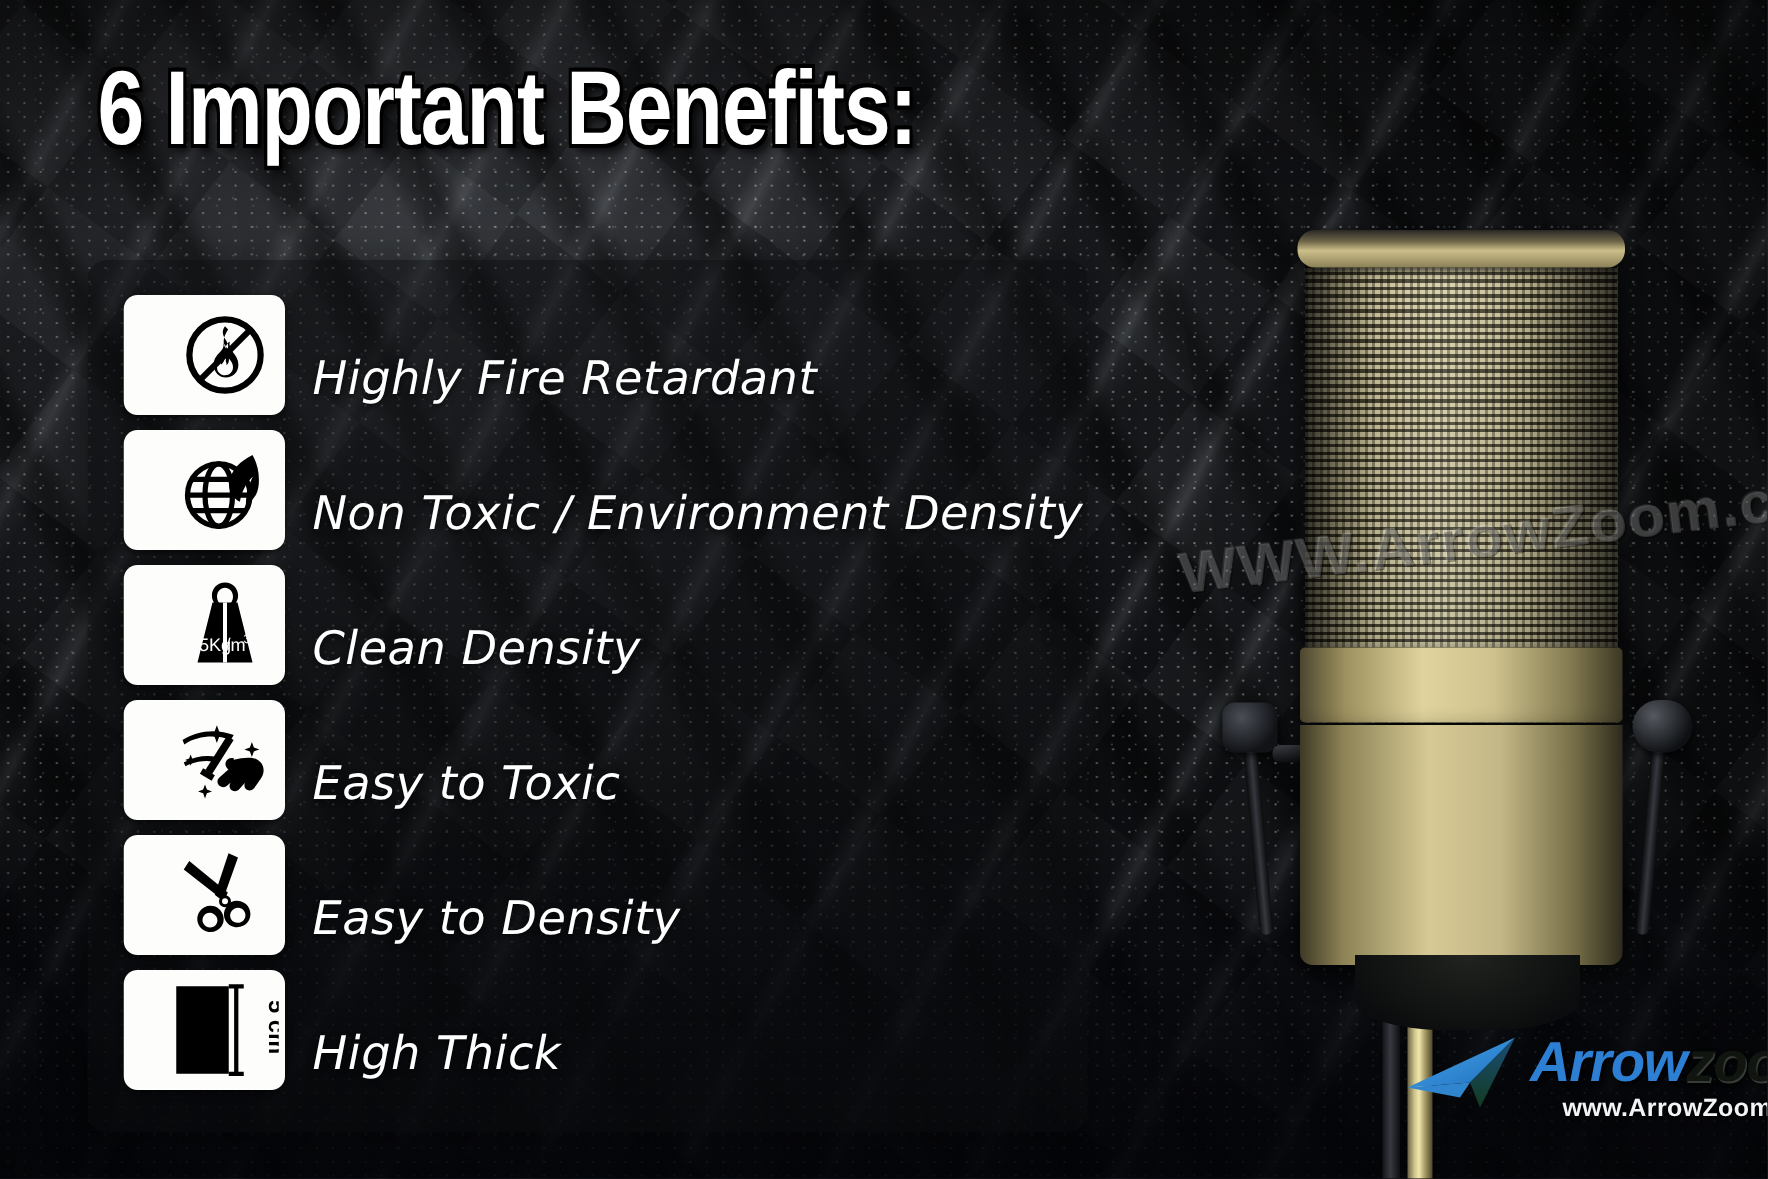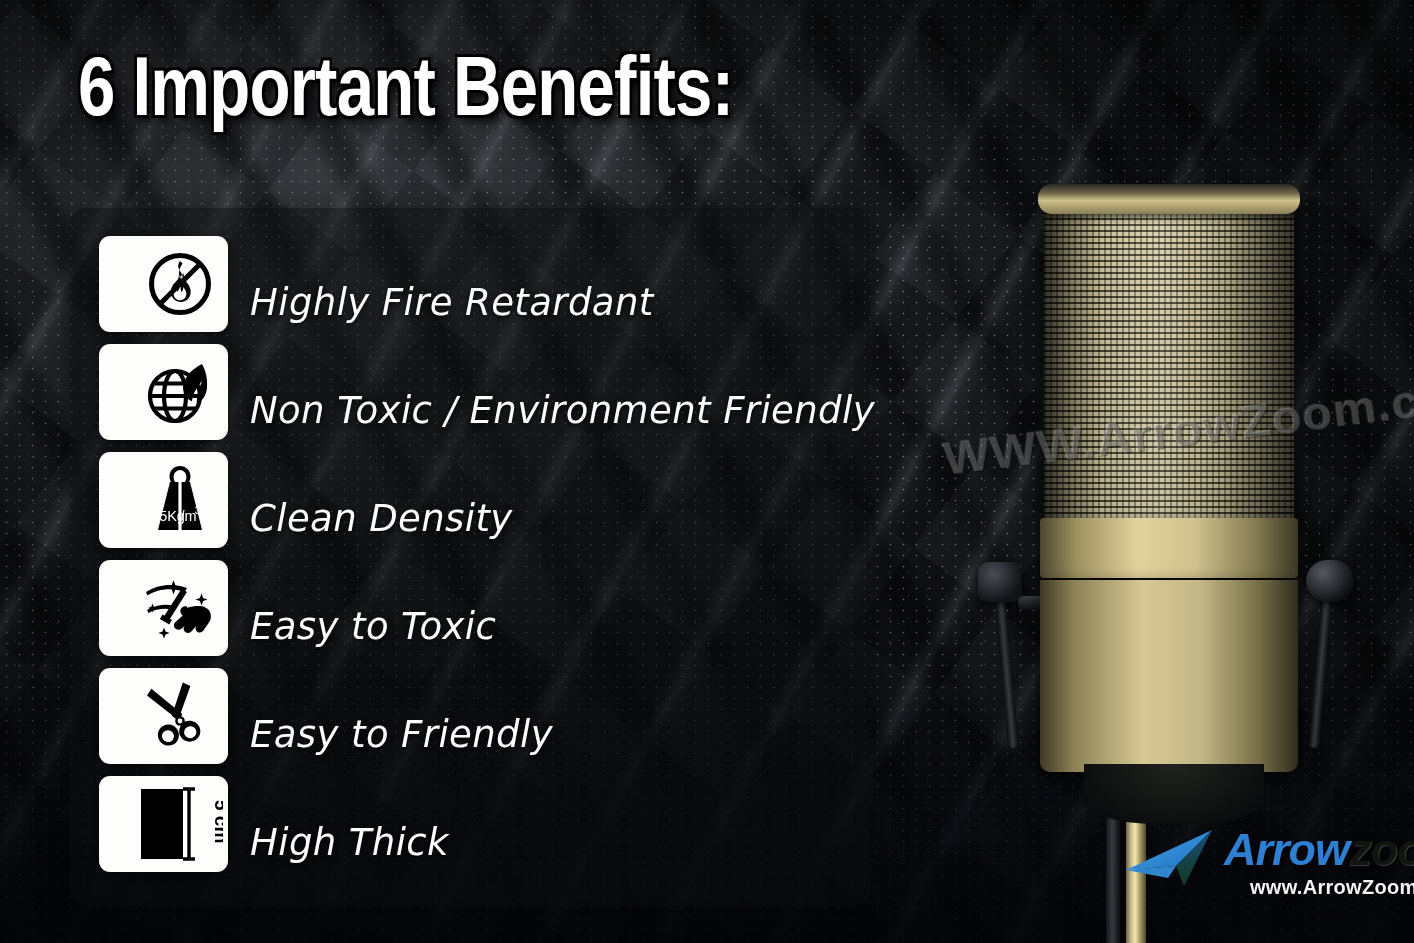--- a/index.html
+++ b/index.html
@@ -334,21 +334,21 @@
           <g fill="none" stroke="#000" stroke-width="4.2">
             <circle cx="36" cy="45" r="25"></circle>
             <ellipse cx="36" cy="45" rx="11" ry="25"></ellipse>
             <line x1="11" y1="45" x2="61" y2="45"></line>
             <path d="M14.6 32.5h42.8"></path>
             <path d="M14.6 57.5h42.8"></path>
           </g>
           <path d="M63 13c-10 5-17 12-18.5 21.5-1.1 7 2.5 13.2 8.4 15.8 1.6-8.6 5-14.8 10.4-20.2-3.4 7-5.3 13.4-5.6 22.3 5.9-2.5 9.8-8.5 10.3-16C68.7 27 66.6 19.3 63 13z" fill="#000"></path>
         </svg>
       </div>
-      <div class="blabel">Non Toxic / Environment Friendly</div>
+      <div class="blabel">Non Toxic / Environment Density</div>
     </div>
 
     <div class="brow">
       <div class="icon-box">
         <svg width="84" height="84" viewBox="0 0 84 84">
           <path d="M42 8c-6 0-10.5 4.6-10.5 10.4 0 3.2 1.4 6 3.7 7.9h4.6c-2.5-1.3-4.2-3.9-4.2-7 0-4.3 2.9-7.2 6.4-7.2s6.4 2.9 6.4 7.2c0 3.1-1.7 5.7-4.2 7h4.6c2.3-1.9 3.7-4.7 3.7-7.9C52.5 12.6 48 8 42 8z" fill="#000"></path>
           <path d="M32 24h20l12 48H20z" fill="#000"></path>
           <rect x="40.4" y="24" width="3.2" height="48" fill="#fff"></rect>
           <text x="30" y="63" font-family="Liberation Sans, sans-serif" font-size="14.5" font-weight="400" fill="#fff" text-anchor="middle">25Kg</text>
           <text x="50.5" y="63" font-family="Liberation Sans, sans-serif" font-size="14.5" font-weight="400" fill="#fff" text-anchor="middle">/m</text>
@@ -382,21 +382,21 @@
         <svg width="84" height="84" viewBox="0 0 84 84">
           <g fill="#000">
             <path d="M44.8 8.5l7.6 3.4-12.4 34.6-6.2-4.7z"></path>
             <path d="M9 21.5l4.4-6.8 30.8 25.2-2.7 7z"></path>
             <circle cx="42" cy="47" r="3.6" fill="#fff" stroke="#000" stroke-width="2.4"></circle>
             <path d="M47 47.5c5.5-2.2 11.8 0 14.3 5.2 2.5 5.2.4 11.3-4.8 13.9-5.2 2.6-11.5.6-14.2-4.5-2.6-5-.5-11.3 4.7-14.6zm2.4 5.5c-3 1.8-4.1 5.2-2.6 8.1 1.5 2.9 5.2 3.9 8.2 2.4 3-1.5 4.2-5.1 2.7-8-1.5-2.9-5.2-4.1-8.3-2.5z"></path>
             <path d="M36.5 52.5c4.7 3.5 5.9 10 2.6 14.7-3.3 4.7-9.9 5.8-14.7 2.5-4.8-3.3-6-9.8-2.7-14.6 3.3-4.8 10-6 14.8-2.6zm-3.3 4.8c-2.8-1.9-6.4-1.3-8.2 1.4-1.8 2.7-1.1 6.3 1.7 8.2 2.8 1.9 6.5 1.2 8.3-1.5 1.8-2.7 1-6.3-1.8-8.1z"></path>
           </g>
         </svg>
       </div>
-      <div class="blabel">Easy to Friendly</div>
+      <div class="blabel">Easy to Density</div>
     </div>
 
     <div class="brow">
       <div class="icon-box">
         <svg width="86" height="80" viewBox="0 0 86 80">
           <rect x="4" y="5" width="42" height="70" fill="#000"></rect>
           <g stroke="#000" stroke-width="3.4">
             <line x1="52" y1="5" x2="52" y2="75"></line>
             <line x1="46" y1="5" x2="58" y2="5"></line>
             <line x1="46" y1="75" x2="58" y2="75"></line>

